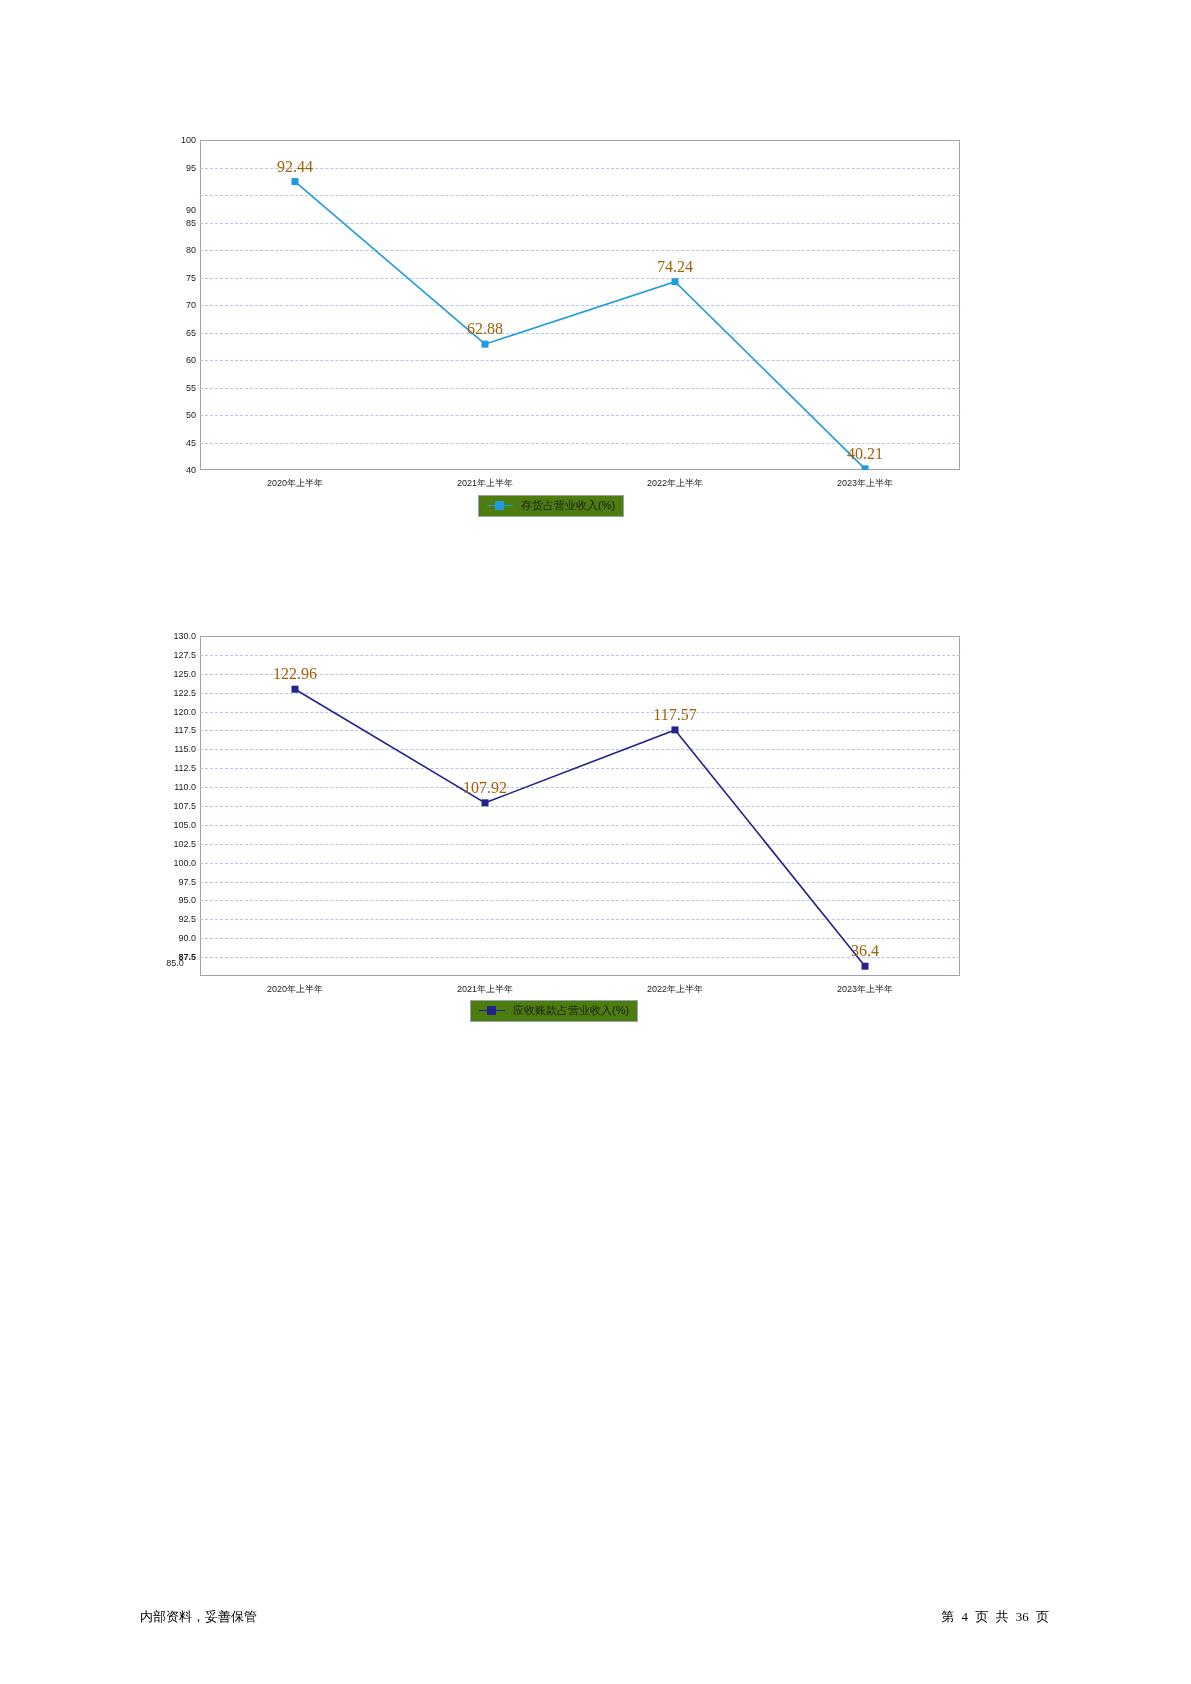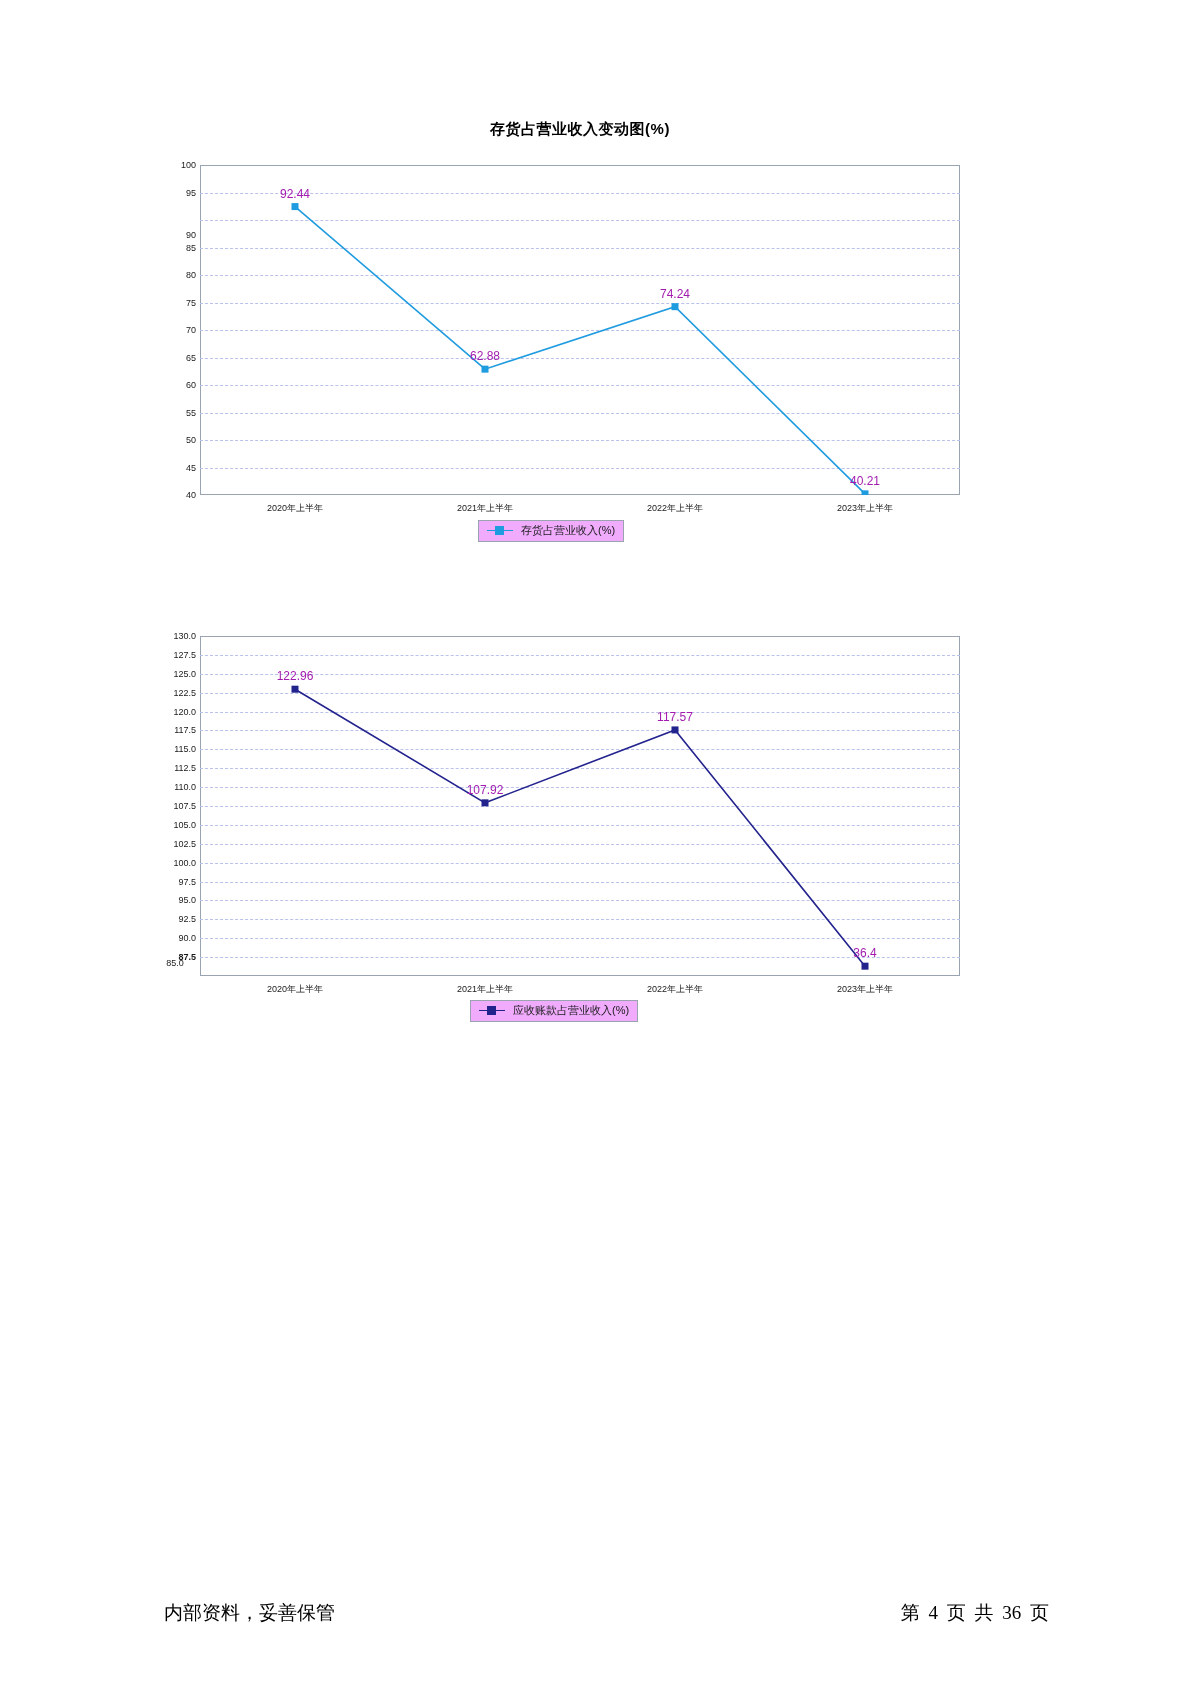--- a/index.html
+++ b/index.html
@@ -64,30 +64,30 @@
   .xtick-label {
     position: absolute;
     text-align: center;
     font-family: "Liberation Sans", sans-serif;
     font-size: 9px;
     color: #1a1a1a;
     white-space: nowrap;
   }
   .dlabel {
     position: absolute;
-    font-family: Liberation Sans, sans-serif;
-    font-size: 12px;
-    color: #a21caf;
+    font-family: Liberation Serif, serif;
+    font-size: 16px;
+    color: #a16207;
     white-space: nowrap;
     transform: translate(-50%, -100%);
   }
   .legend {
     position: absolute;
     border: 1px solid #9aa4b0;
-    background: #f0abfc;
+    background: #4d7c0f;
     padding: 2px 8px 3px 6px;
     display: flex;
     align-items: center;
     gap: 6px;
     font-family: "Liberation Sans", sans-serif;
     font-size: 11px;
     color: #1a1a1a;
     white-space: nowrap;
   }
   .legend .swatch {
@@ -113,34 +113,32 @@
   .footer {
     position: absolute;
     left: 0;
     right: 0;
     bottom: 58px;
     padding: 0 140px;
     display: flex;
     justify-content: space-between;
     align-items: baseline;
     font-family: "Liberation Serif", serif;
-    font-size: 19px;
+    font-size: 13px;
     color: #000;
-    margin-left: 24px;
   }
   .footer .right span { margin: 0 2px; }
 </style>
 </head>
 <body>
 
 <div class="page">
 
   <div class="chart-block" style="left:140px; top:120px; width:880px; height:430px;">
 
-    <div class="chart-title">存货占营业收入变动图(%)</div>
 
     <div class="plot-wrap" style="height:390px;">
 
       <div class="plot-area" style="left:60px; top:20px; width:760px; height:330px;">
       </div>
 
       <div id="c1-grid">
           <div class="gridline" style="left: 60px; width: 760px; top: 47.5px;"></div>
           <div class="gridline" style="left: 60px; width: 760px; top: 75px;"></div>
           <div class="gridline" style="left: 60px; width: 760px; top: 102.5px;"></div>

